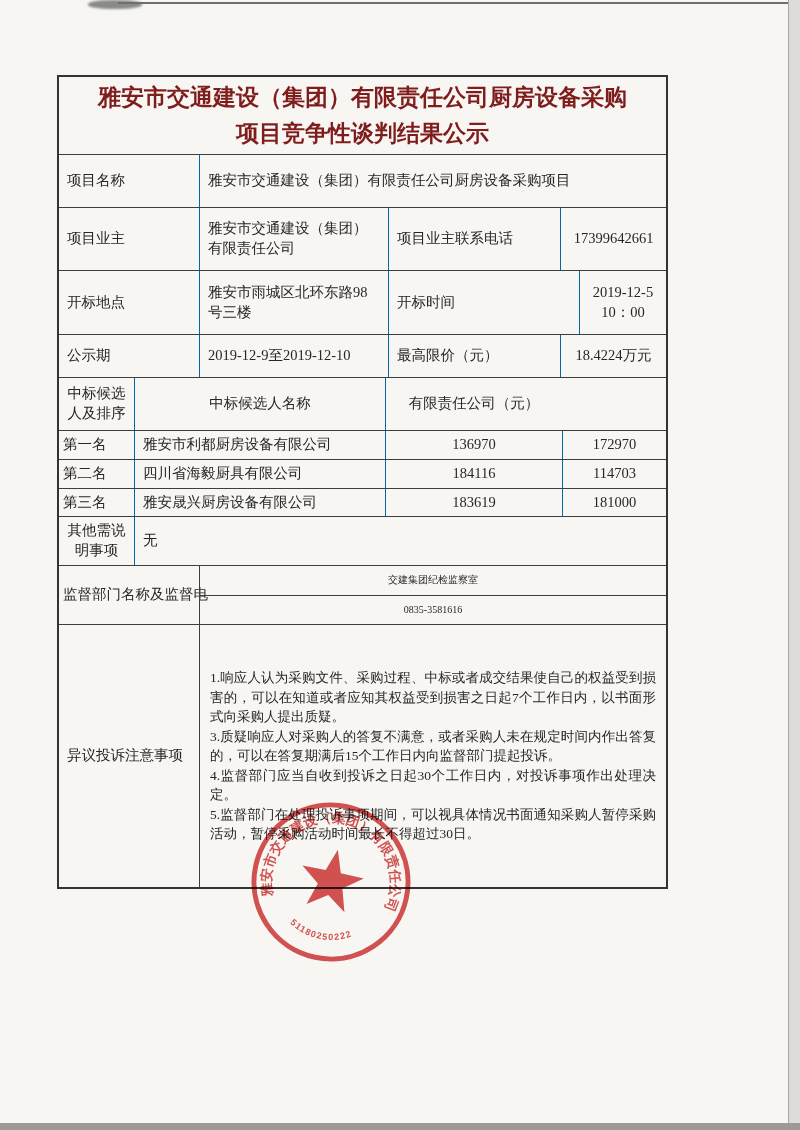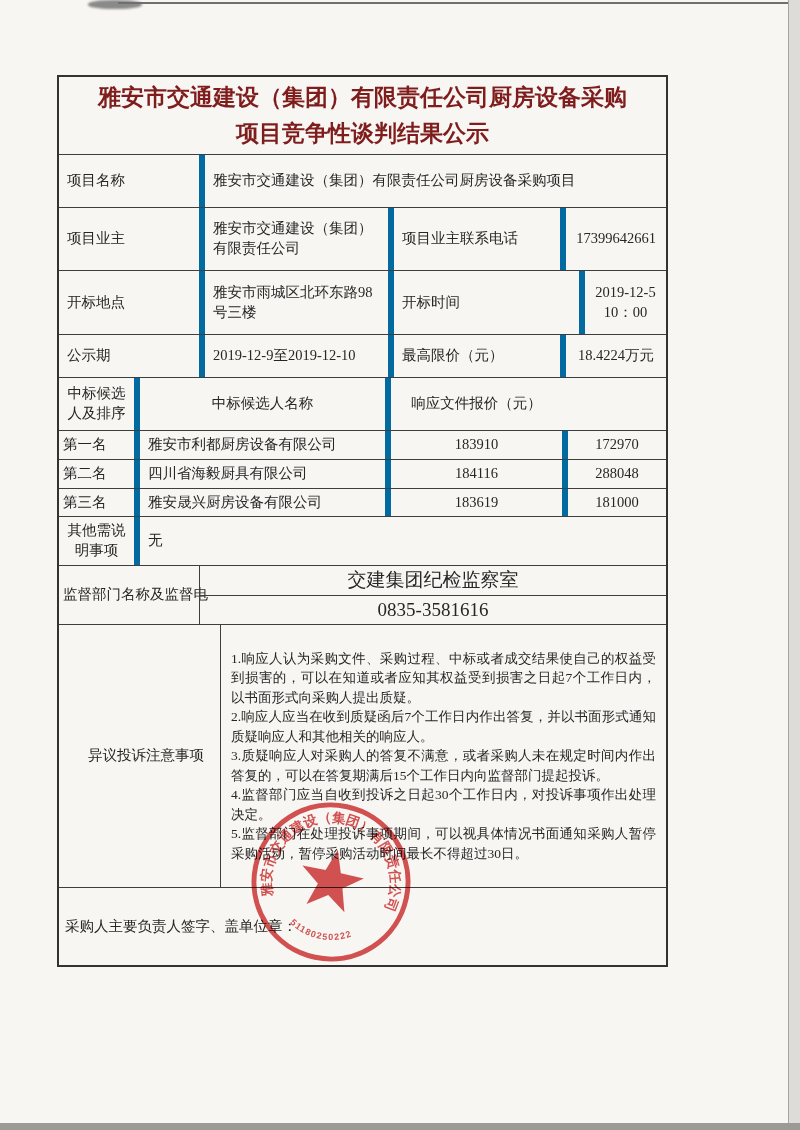--- a/index.html
+++ b/index.html
@@ -12,45 +12,45 @@
   
   .scan-line-top{position:absolute;left:118px;top:2px;width:682px;height:2px;background:#6f6f6f;}
   .scan-smudge{position:absolute;left:88px;top:0;width:54px;height:9px;background:#8a8a8a;border-radius:45%;filter:blur(1px);}
   .scan-edge-right{position:absolute;top:0;right:0;width:11px;height:1130px;background:#dedcd9;border-left:1px solid #a8a6a3;}
   .scan-edge-bottom{position:absolute;left:0;bottom:0;width:800px;height:7px;background:#9c9a97;}
 
   .sheet{position:absolute;left:57px;top:75px;width:611px;border:2px solid #333;background:transparent;box-sizing:border-box;}
   .row{display:flex;border-top:1px solid #3e3e3e;box-sizing:border-box;align-items:stretch;}
   .row.first{border-top:none;}
   .cell{box-sizing:border-box;display:flex;align-items:center;padding:2px 8px;font-size:14.5px;line-height:1.35;}
-  .cell + .cell{border-left:6px solid #0369a1;}
+  .cell + .cell{border-left:1px solid #0369a1;}
   .cell.center{justify-content:center;text-align:center;}
   .cell.flexfill{flex:1;}
   .preline{white-space:pre-line;margin-left:19px;}
 
   .title-row{height:77px;}
   .title-cell{flex:1;justify-content:center;text-align:center;
     font-family:"Liberation Sans","DejaVu Sans",sans-serif;font-weight:bold;
     font-size:23px;line-height:1.55;padding:0 38px;color:#7f1d1d;}
 
   
   .ca1{width:140px;} .ca2{width:189px;} .ca3{width:172px;}
   
   .cb1{width:75px;padding:2px 4px;} .cb2{width:251px;} .cb3{width:177px;}
 
   .h53{height:53px;} .h63{height:63px;} .h64{height:64px;} .h43{height:43px;}
   .h53b{height:53px;} .h29{height:29px;} .h28{height:28px;} .h49{height:49px;}
   .h59{height:59px;} .h263{height:263px;} .h78{height:78px;}
 
   .supervise-label{width:140px;white-space:nowrap;overflow:visible;padding:2px 4px;}
   .supervise-right{flex:1;display:flex;flex-direction:column;border-left:1px solid #3e3e3e;}
-  .supervise-sub{flex:1;display:flex;align-items:center;justify-content:center;font-size:19px;box-sizing:border-box;text-align:right;}
+  .supervise-sub{flex:1;display:flex;align-items:center;justify-content:center;font-size:10px;box-sizing:border-box;text-align:right;}
   .supervise-sub + .supervise-sub{border-top:1px solid #3e3e3e;}
 
-  .notice-label{width:140px;justify-content:flex-start;margin-left:21px;}
+  .notice-label{width:140px;justify-content:flex-start;}
   .notice-body{flex:1;border-left:1px solid #3e3e3e;display:flex;flex-direction:column;justify-content:center;
     padding:8px 10px;box-sizing:border-box;}
   .notice-item{font-size:13.5px;line-height:19.5px;text-align:justify;}
 
   .sig-cell{flex:1;padding-left:6px;}
 
   
   .seal{position:absolute;left:246px;top:797px;width:170px;height:170px;
     transform:rotate(12deg);opacity:0.88;mix-blend-mode:multiply;pointer-events:none;}
   .seal text{font-family:"Liberation Sans","DejaVu Sans",sans-serif;}
@@ -92,34 +92,34 @@
   <div class="row h43">
     <div class="cell ca1">公示期</div>
     <div class="cell ca2">2019-12-9至2019-12-10</div>
     <div class="cell ca3">最高限价（元）</div>
     <div class="cell flexfill center">18.4224万元</div>
   </div>
 
   <div class="row h53b">
     <div class="cell cb1 center">中标候选人及排序</div>
     <div class="cell cb2 center">中标候选人名称</div>
-    <div class="cell cb3 center">响应文件报价（元）</div>
+    <div class="cell cb3 center">有限责任公司（元）</div>
   </div>
 
   <div class="row h29">
     <div class="cell cb1">第一名</div>
     <div class="cell cb2">雅安市利都厨房设备有限公司</div>
-    <div class="cell cb3 center">183910</div>
+    <div class="cell cb3 center">136970</div>
     <div class="cell flexfill center">172970</div>
   </div>
   <div class="row h29">
     <div class="cell cb1">第二名</div>
     <div class="cell cb2">四川省海毅厨具有限公司</div>
     <div class="cell cb3 center">184116</div>
-    <div class="cell flexfill center">288048</div>
+    <div class="cell flexfill center">114703</div>
   </div>
   <div class="row h28">
     <div class="cell cb1">第三名</div>
     <div class="cell cb2">雅安晟兴厨房设备有限公司</div>
     <div class="cell cb3 center">183619</div>
     <div class="cell flexfill center">181000</div>
   </div>
 
   <div class="row h49">
     <div class="cell cb1 center">其他需说明事项</div>
@@ -131,30 +131,26 @@
     <div class="supervise-right">
       <div class="supervise-sub">交建集团纪检监察室</div>
       <div class="supervise-sub">0835-3581616</div>
     </div>
   </div>
 
   <div class="row h263">
     <div class="cell notice-label">异议投诉注意事项</div>
     <div class="notice-body">
       <div class="notice-item">1.响应人认为采购文件、采购过程、中标或者成交结果使自己的权益受到损害的，可以在知道或者应知其权益受到损害之日起7个工作日内，以书面形式向采购人提出质疑。</div>
-      <div class="notice-item">2.响应人应当在收到质疑函后7个工作日内作出答复，并以书面形式通知质疑响应人和其他相关的响应人。</div>
       <div class="notice-item">3.质疑响应人对采购人的答复不满意，或者采购人未在规定时间内作出答复的，可以在答复期满后15个工作日内向监督部门提起投诉。</div>
       <div class="notice-item">4.监督部门应当自收到投诉之日起30个工作日内，对投诉事项作出处理决定。</div>
       <div class="notice-item">5.监督部门在处理投诉事项期间，可以视具体情况书面通知采购人暂停采购活动，暂停采购活动时间最长不得超过30日。</div>
     </div>
   </div>
 
-  <div class="row h78">
-    <div class="cell sig-cell">采购人主要负责人签字、盖单位章：</div>
-  </div>
 
 </div>
 
 <svg class="seal" viewBox="-85 -85 170 170">
   <circle cx="0" cy="0" r="77" fill="none" stroke="#d23c3c" stroke-width="5"></circle>
   <polygon fill="#d23c3c" points="0,-33 7.76,-10.68 31.38,-10.20 12.55,4.08 19.40,26.70 0,13.2 -19.40,26.70 -12.55,4.08 -31.38,-10.20 -7.76,-10.68"></polygon>
   <defs>
     <path id="sealArcTop" d="M -54.4 25.4 A 60 60 0 1 1 54.4 25.4" fill="none"></path>
     <path id="sealArcBottom" d="M -33.3 47.5 A 58 58 0 0 0 33.3 47.5" fill="none"></path>
   </defs>

